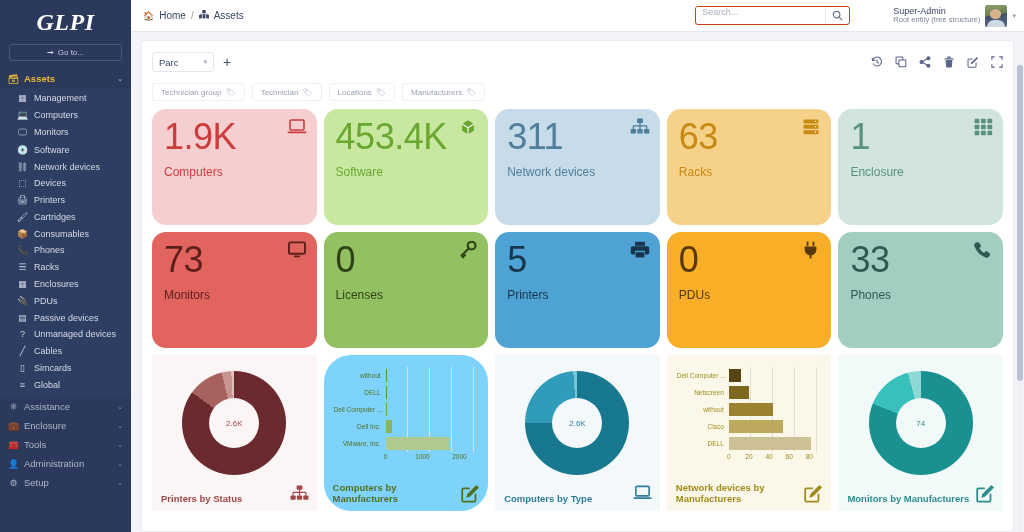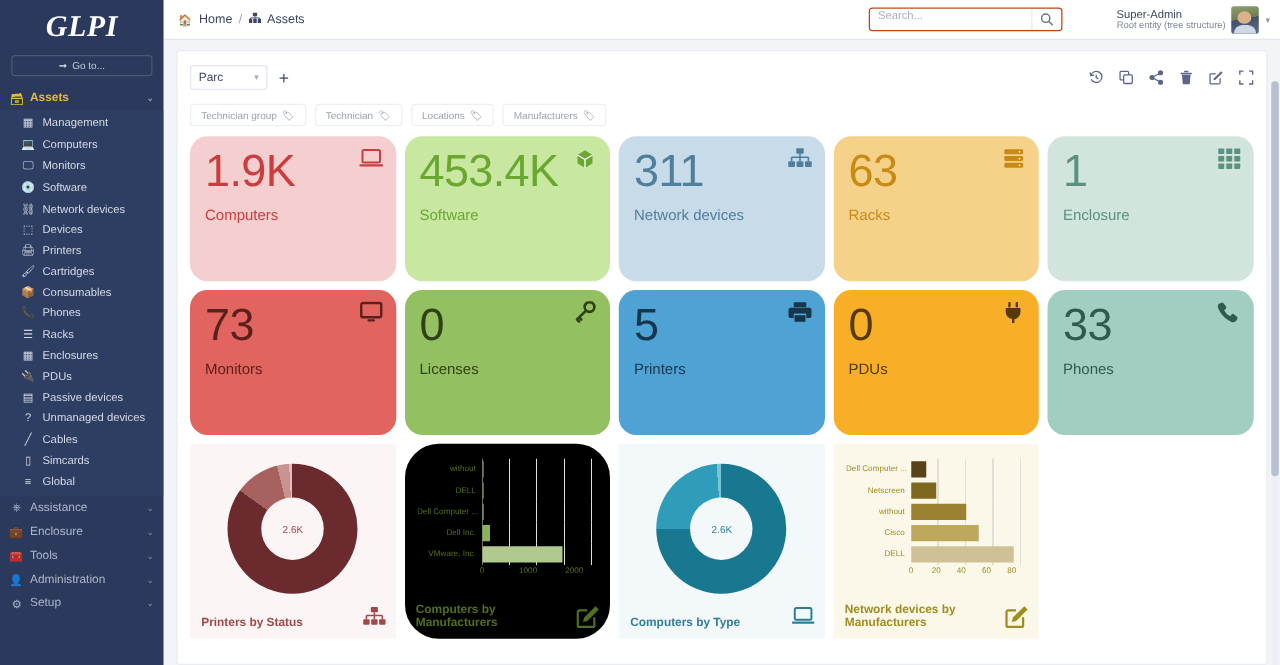--- a/index.html
+++ b/index.html
@@ -540,21 +540,21 @@
               </div>
               <div class="ctitle" style="color:#a04848">Printers by Status</div>
               <div class="cicon"><svg width="19" height="19" viewBox="0 0 20 18">
                   <rect x="7" y="0.6" width="6" height="4.4" rx="0.8" fill="#a04848"></rect>
                   <rect x="0.6" y="11" width="5.4" height="4.6" rx="0.8" fill="#a04848"></rect>
                   <rect x="7.3" y="11" width="5.4" height="4.6" rx="0.8" fill="#a04848"></rect>
                   <rect x="14" y="11" width="5.4" height="4.6" rx="0.8" fill="#a04848"></rect>
                   <path d="M10 5 V7.8 M3.3 7.8 H16.7 M3.3 7.8 V11 M10 7.8 V11 M16.7 7.8 V11" stroke="#a04848" stroke-width="1.3" fill="none"></path>
                 </svg></div>
             </div>
-            <div class="chartw" style="background: #000000; border-radius: 27px;">
+            <div class="chartw" style="background: #7dd3fc; border-radius: 27px;">
               <div class="barchart">
                 <div class="brow">
                   <div class="blabel" style="color:#53701f">without</div>
                   <div class="btrack">
                     <div class="bbar" style="width:0.75%;background:#6d8c33"></div>
                   </div>
                 </div>
                 <div class="brow">
                   <div class="blabel" style="color:#53701f">DELL</div>
                   <div class="btrack">
@@ -648,20 +648,32 @@
                     <span class="tick" style="left:90.91%;color:#a08c1d">80</span>
                   </div>
                 </div>
               </div>
               <div class="ctitle" style="color:#a08c1d">Network devices by Manufacturers</div>
               <div class="cicon"><svg width="19" height="19" viewBox="0 0 16 16" fill="none" stroke="#a08c1d" stroke-width="1.5">
                   <path d="M13 0.8 L15.2 3 L7.5 10.7 L4.5 11.5 L5.3 8.5 Z" fill="#a08c1d" stroke="none"></path>
                   <path d="M12.2 8.3 V13.6 a1.2 1.2 0 0 1 -1.2 1.2 H2.2 a1.2 1.2 0 0 1 -1.2 -1.2 V4.8 a1.2 1.2 0 0 1 1.2 -1.2 H7.4"></path>
                 </svg></div>
             </div>
+            <div class="chartw" style="background: rgb(242, 249, 249);">
+              <div class="donut-wrap">
+                <div class="donut" style="background:conic-gradient(from 0deg, #1a9191 0.00deg 291.89deg, #38c0bd 291.89deg 345.41deg, #8ed9d4 345.41deg 360.00deg)">
+                  <div class="hole" style="background:#f2f9f9;color:#2c8d8d">74</div>
+                </div>
+              </div>
+              <div class="ctitle" style="color:#2c8d8d">Monitors by Manufacturers</div>
+              <div class="cicon"><svg width="19" height="19" viewBox="0 0 16 16" fill="none" stroke="#2c8d8d" stroke-width="1.5">
+                  <path d="M13 0.8 L15.2 3 L7.5 10.7 L4.5 11.5 L5.3 8.5 Z" fill="#2c8d8d" stroke="none"></path>
+                  <path d="M12.2 8.3 V13.6 a1.2 1.2 0 0 1 -1.2 1.2 H2.2 a1.2 1.2 0 0 1 -1.2 -1.2 V4.8 a1.2 1.2 0 0 1 1.2 -1.2 H7.4"></path>
+                </svg></div>
+            </div>
           </div>
       </div>
 
       <div class="scrollbar"></div>
       <div class="scrollthumb"></div>
     </div>
 
   </div>
 </div>
 

